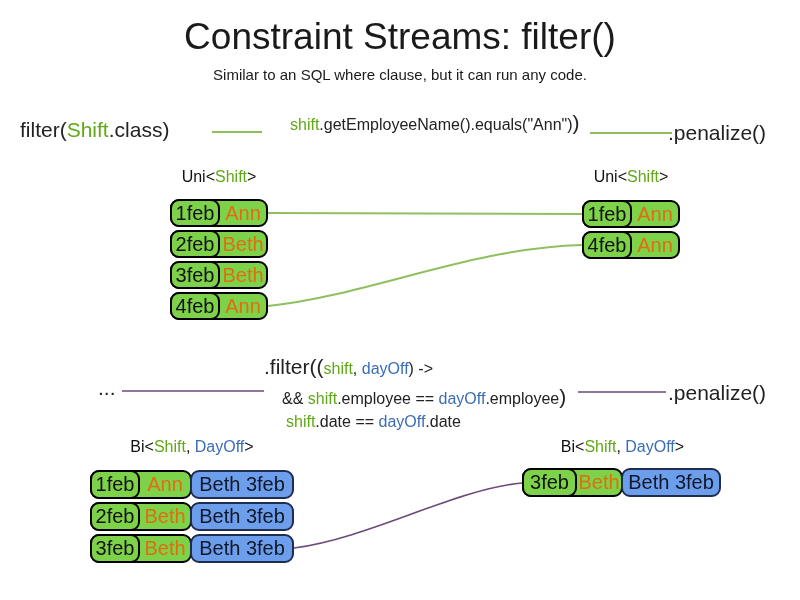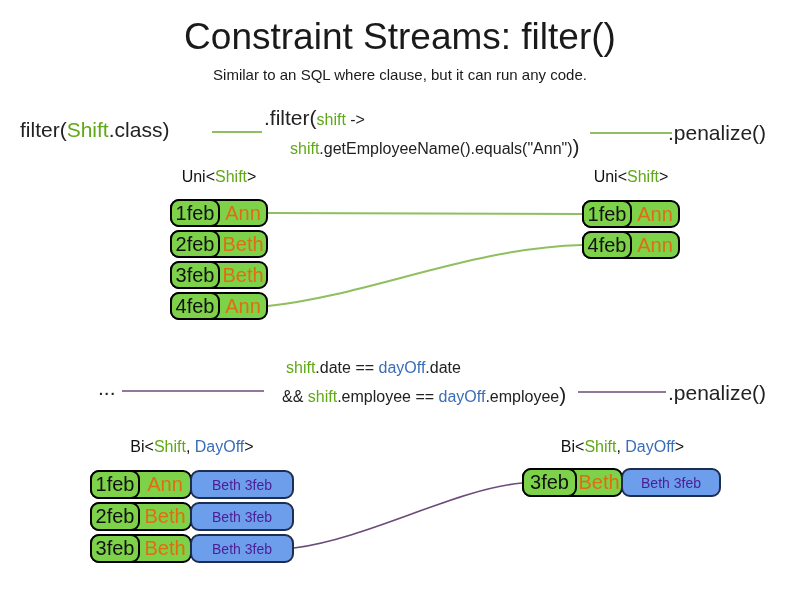--- a/index.html
+++ b/index.html
@@ -32,21 +32,21 @@
     background:var(--green-fill); border:2px solid #000; border-radius:9px;
     margin:-2px 0 -2px -2px; font-size:20px; color:#111; height:inherit;
   }
   .row .datecell { height:28px; width:50px; }
   .greenpart .datecell { height:29px; }
   .namecell { flex:1; display:flex; align-items:center; justify-content:center;
     font-size:20px; color:var(--orange-text);border-radius:12px; }
   .paircell {
     display:flex; align-items:center; justify-content:center; box-sizing:border-box;
     background:var(--blue-fill); border:2px solid var(--blue-border); border-radius:9px;
-    margin-left:-2px; font-size:14px; color:#4c1d95; height:29px;
+    margin-left:-2px; font-size:20px; color:#0f172a; height:29px;
   }
   svg.wires { position:absolute; left:0; top:0; pointer-events:none; }
   .wire-green { stroke: var(--green-line); stroke-width:2; fill:none; }
   .wire-purple { stroke: var(--purple-line); stroke-width:1.6; fill:none; }
 </style>
 </head>
 <body>
 
 <div class="canvas">
 
@@ -61,23 +61,20 @@
     <path class="wire-purple" d="M122,391 L264,391"></path>
     <path class="wire-purple" d="M578,392 L666,392"></path>
     <path class="wire-purple" d="M294,548 C370,538 455,489 522,483"></path>
   </svg>
 
   <div class="abs code-lg" style="left:20px; top:118px;">
     <span>filter(</span><span class="green">Shift</span><span>.class)</span>
   </div>
 
   <div class="abs" style="left:264px; top:106px;">
-    <div class="code-lg">
-      <span>.filter(</span><span class="green code-sm">shift</span><span class="code-sm"> -&gt;</span>
-    </div>
     <div class="code-sm" style="margin-left:26px; margin-top:5px; white-space:nowrap;">
       <span class="green">shift</span><span>.getEmployeeName().equals("Ann")</span><span class="big-paren">)</span>
     </div>
   </div>
 
   <div class="abs code-lg" style="left:668px; top:121px;">.penalize()</div>
 
   <div class="abs typelabel" style="left:170px; top:168px; width:98px;">
     <span>Uni&lt;</span><span class="green">Shift</span><span>&gt;</span>
   </div>
@@ -111,25 +108,28 @@
     </div>
     <div class="row">
       <div class="datecell">4feb</div>
       <div class="namecell">Ann</div>
     </div>
   </div>
 
   <div class="abs code-lg" style="left:98px; top:376px;">...</div>
 
   <div class="abs" style="left:264px; top:355px;">
-    <div class="code-sm" style="margin-left:22px; margin-top:4px; white-space:nowrap;">
-      <span class="green">shift</span><span>.date == </span><span class="blue">dayOff</span><span>.date</span>
+    <div class="code-lg">
+      <span>.filter((</span><span class="green code-sm">shift</span><span class="code-sm">, </span><span class="blue code-sm">dayOff</span><span class="code-sm">) -&gt;</span>
     </div>
     <div class="code-sm" style="margin-left:18px; margin-top:6px; white-space:nowrap;">
       <span>&amp;&amp; </span><span class="green">shift</span><span>.employee == </span><span class="blue">dayOff</span><span>.employee</span><span class="big-paren">)</span>
+    </div>
+    <div class="code-sm" style="margin-left:22px; margin-top:4px; white-space:nowrap;">
+      <span class="green">shift</span><span>.date == </span><span class="blue">dayOff</span><span>.date</span>
     </div>
   </div>
 
   <div class="abs code-lg" style="left:668px; top:381px;">.penalize()</div>
 
   <div class="abs typelabel" style="left:90px; top:438px; width:204px;">
     <span>Bi&lt;</span><span class="green">Shift</span><span>, </span><span class="blue">DayOff</span><span>&gt;</span>
   </div>
   <div class="abs typelabel" style="left:522px; top:438px; width:201px;">
     <span>Bi&lt;</span><span class="green">Shift</span><span>, </span><span class="blue">DayOff</span><span>&gt;</span>

